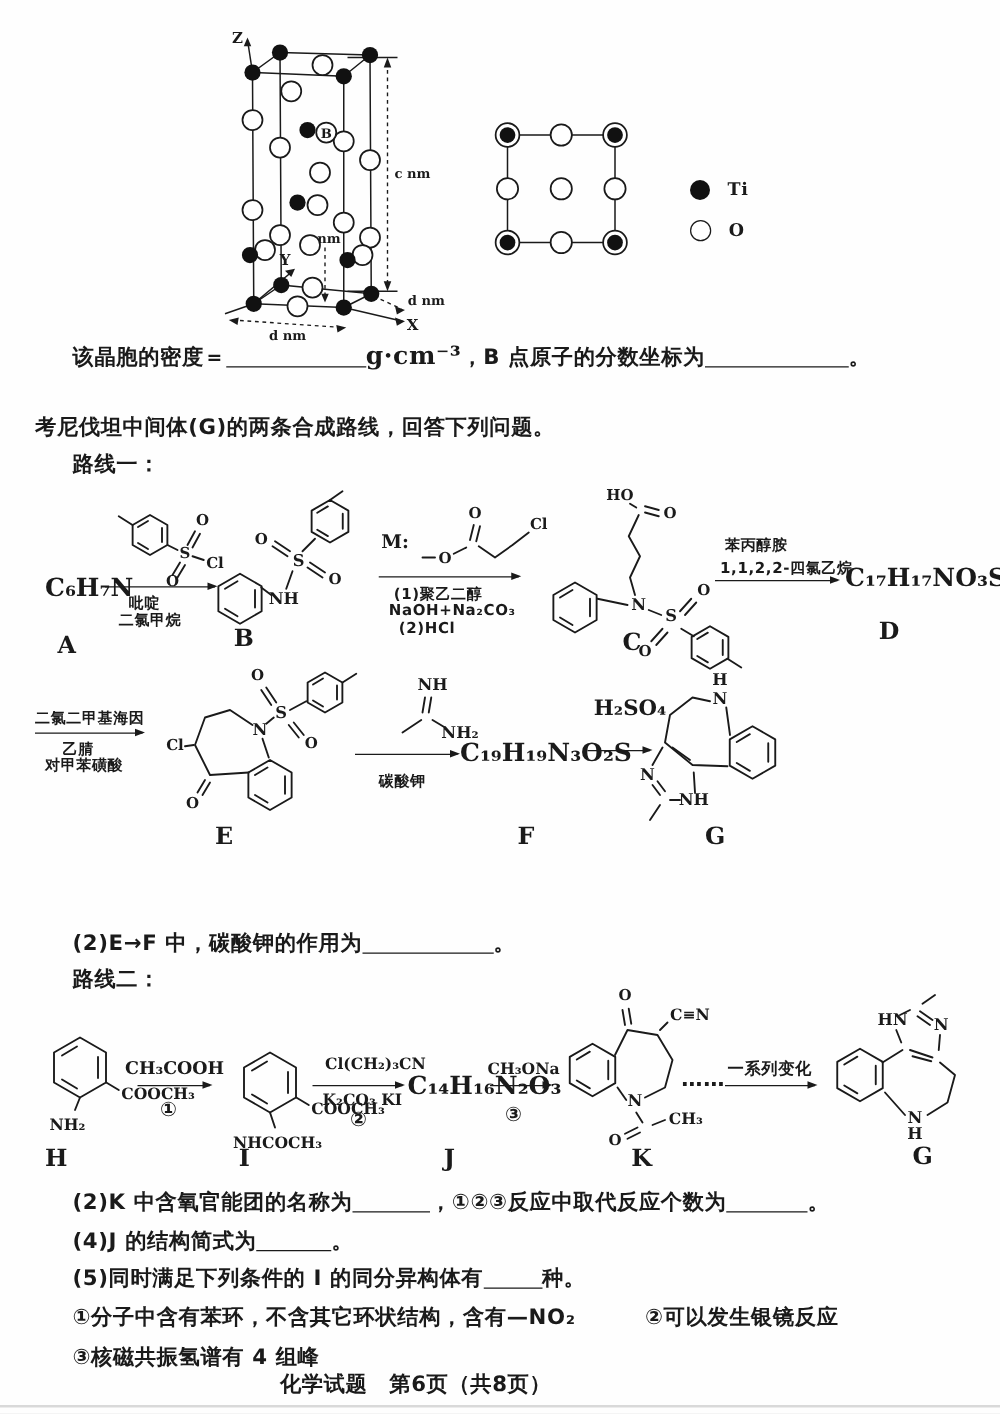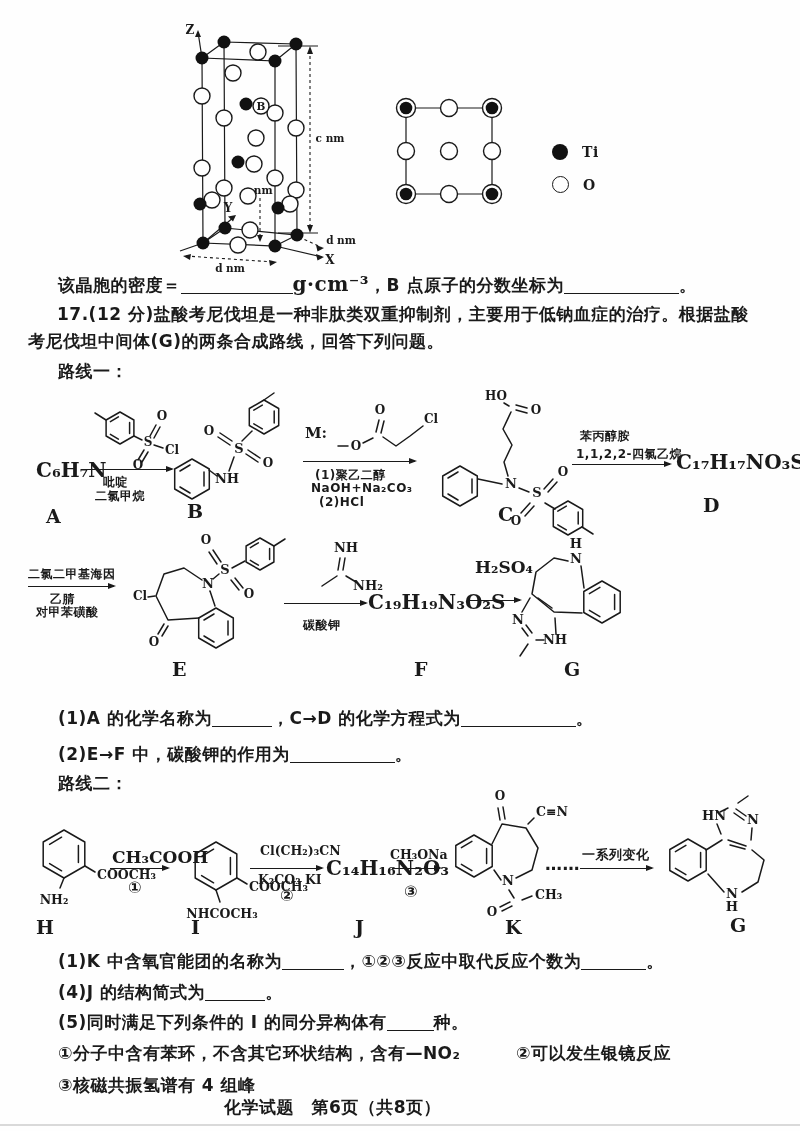--- a/index.html
+++ b/index.html
@@ -135,21 +135,20 @@
   </div>
   <div class="legend-row" style="left:552px;top:176px">
     <span class="c-open"></span>
     <span class="small" style="font-family:'DejaVu Serif','Liberation Serif',serif;font-size:14px;">O</span>
   </div>
 
   <div class="t cn" style="left:58px;top:272px">
     <span>该晶胞的密度＝</span><span class="blank" style="width:112px"></span><span class="formula">g·cm⁻³</span><span>，B 点原子的分数坐标为</span><span class="blank" style="width:115px"></span><span>。</span>
   </div>
 
-  <div class="t cn" style="left:57px;top:303px">17.(12 分)盐酸考尼伐坦是一种非肽类双重抑制剂，主要用于低钠血症的治疗。根据盐酸</div>
   <div class="t cn" style="left:28px;top:330px">考尼伐坦中间体(G)的两条合成路线，回答下列问题。</div>
   <div class="t cn" style="left:58px;top:360px">路线一：</div>
 
   <div class="t formula" style="left:36px;top:458px">C₆H₇N</div>
   <div class="t letter" style="left:46px;top:505px">A</div>
 
   <svg style="left:80px;top:388px" width="105" height="82" viewBox="0 0 105 82">
     <g transform="translate(40,40)">
       <path class="bond" d="M0,-16 L13.9,-8 L13.9,8 L0,16 L-13.9,8 L-13.9,-8 Z"></path>
       <path class="bond" d="M9.6,-5.6 L9.6,5.6 M-1.6,11.2 L-9.6,6.4 M-9.6,-6.4 L-1.6,-11.2"></path>
@@ -301,42 +300,39 @@
     <text x="18" y="88" style="font-size:13px">N</text>
     <path class="bond" d="M30,62 L22,76"></path>
     <path class="bond" d="M22,92 L28,100 M26,89 L32,97"></path>
     <path class="bond" d="M36,104 L44,104"></path>
     <text x="55" y="108" style="font-size:13px">NH</text>
     <path class="bond" d="M56,98 L55,82"></path>
     <path class="bond" d="M28,108 L20,120"></path>
   </svg>
   <div class="t letter" style="left:564px;top:658px">G</div>
 
-  <div class="t cn" style="left:58px;top:707px">
-    <span>(1)A 的化学名称为</span><span class="blank" style="width:60px"></span><span>，C→D 的化学方程式为</span><span class="blank" style="width:115px"></span><span>。</span>
-  </div>
   <div class="t cn" style="left:58px;top:743px">
     <span>(2)E→F 中，碳酸钾的作用为</span><span class="blank" style="width:105px"></span><span>。</span>
   </div>
   <div class="t cn" style="left:58px;top:772px">路线二：</div>
 
   <svg style="left:16px;top:812px" width="130" height="104" viewBox="0 0 130 104">
     <g transform="translate(48,42)">
       <path class="bond" d="M0,-24 L20.8,-12 L20.8,12 L0,24 L-20.8,12 L-20.8,-12 Z"></path>
       <path class="bond" d="M14.4,-8.4 L14.4,8.4 M-2.4,16.8 L-14.4,9.6 M-14.4,-9.6 L-2.4,-16.8"></path>
     </g>
     <path class="bond" d="M69,54 L79,60"></path>
     <text x="81" y="67" style="text-anchor:start;font-size:12.5px">COOCH₃</text>
     <path class="bond" d="M48,66 L44,76"></path>
     <text x="38" y="92" style="font-size:12.5px">NH₂</text>
   </svg>
   <div class="t letter" style="left:36px;top:916px">H</div>
 
   <div class="arrow" style="left:110px;top:868px;width:58px"></div>
-  <div class="t formula" style="left:112px;top:847px;font-size:17px">CH₃COOH</div>
+  <div class="t formula" style="left:100px;top:847px;font-size:14px">CH₃COOH</div>
   <div class="t cn" style="left:128px;top:878px;font-size:16px">①</div>
 
   <svg style="left:162px;top:826px" width="140" height="110" viewBox="0 0 140 110">
     <g transform="translate(54,40)">
       <path class="bond" d="M0,-24 L20.8,-12 L20.8,12 L0,24 L-20.8,12 L-20.8,-12 Z"></path>
       <path class="bond" d="M14.4,-8.4 L14.4,8.4 M-2.4,16.8 L-14.4,9.6 M-14.4,-9.6 L-2.4,-16.8"></path>
     </g>
     <path class="bond" d="M75,52 L85,58"></path>
     <text x="87" y="65" style="text-anchor:start;font-size:12.5px">COOCH₃</text>
     <path class="bond" d="M54,64 L58,76"></path>
@@ -396,21 +392,21 @@
     <path class="bond" d="M88,9 L98,2"></path>
     <path class="bond" d="M56,56 L72,46"></path>
     <path class="bond" d="M102,56 L114,66 L108,88 L92,98"></path>
     <text x="82" y="104" style="font-size:13px">N</text>
     <text x="82" y="117" style="font-size:13px">H</text>
     <path class="bond" d="M74,98 L58,80"></path>
   </svg>
   <div class="t letter" style="left:730px;top:914px">G</div>
 
   <div class="t cn" style="left:58px;top:950px">
-    <span>(1)K 中含氧官能团的名称为</span><span class="blank" style="width:62px"></span><span>，①②③反应中取代反应个数为</span><span class="blank" style="width:65px"></span><span>。</span>
+    <span>(2)K 中含氧官能团的名称为</span><span class="blank" style="width:62px"></span><span>，①②③反应中取代反应个数为</span><span class="blank" style="width:65px"></span><span>。</span>
   </div>
   <div class="t cn" style="left:58px;top:981px">
     <span>(4)J 的结构简式为</span><span class="blank" style="width:60px"></span><span>。</span>
   </div>
   <div class="t cn" style="left:58px;top:1011px">
     <span>(5)同时满足下列条件的 I 的同分异构体有</span><span class="blank" style="width:47px"></span><span>种。</span>
   </div>
   <div class="t cn" style="left:58px;top:1042px">①分子中含有苯环，不含其它环状结构，含有—NO₂</div>
   <div class="t cn" style="left:516px;top:1042px">②可以发生银镜反应</div>
   <div class="t cn" style="left:58px;top:1074px">③核磁共振氢谱有 4 组峰</div>

